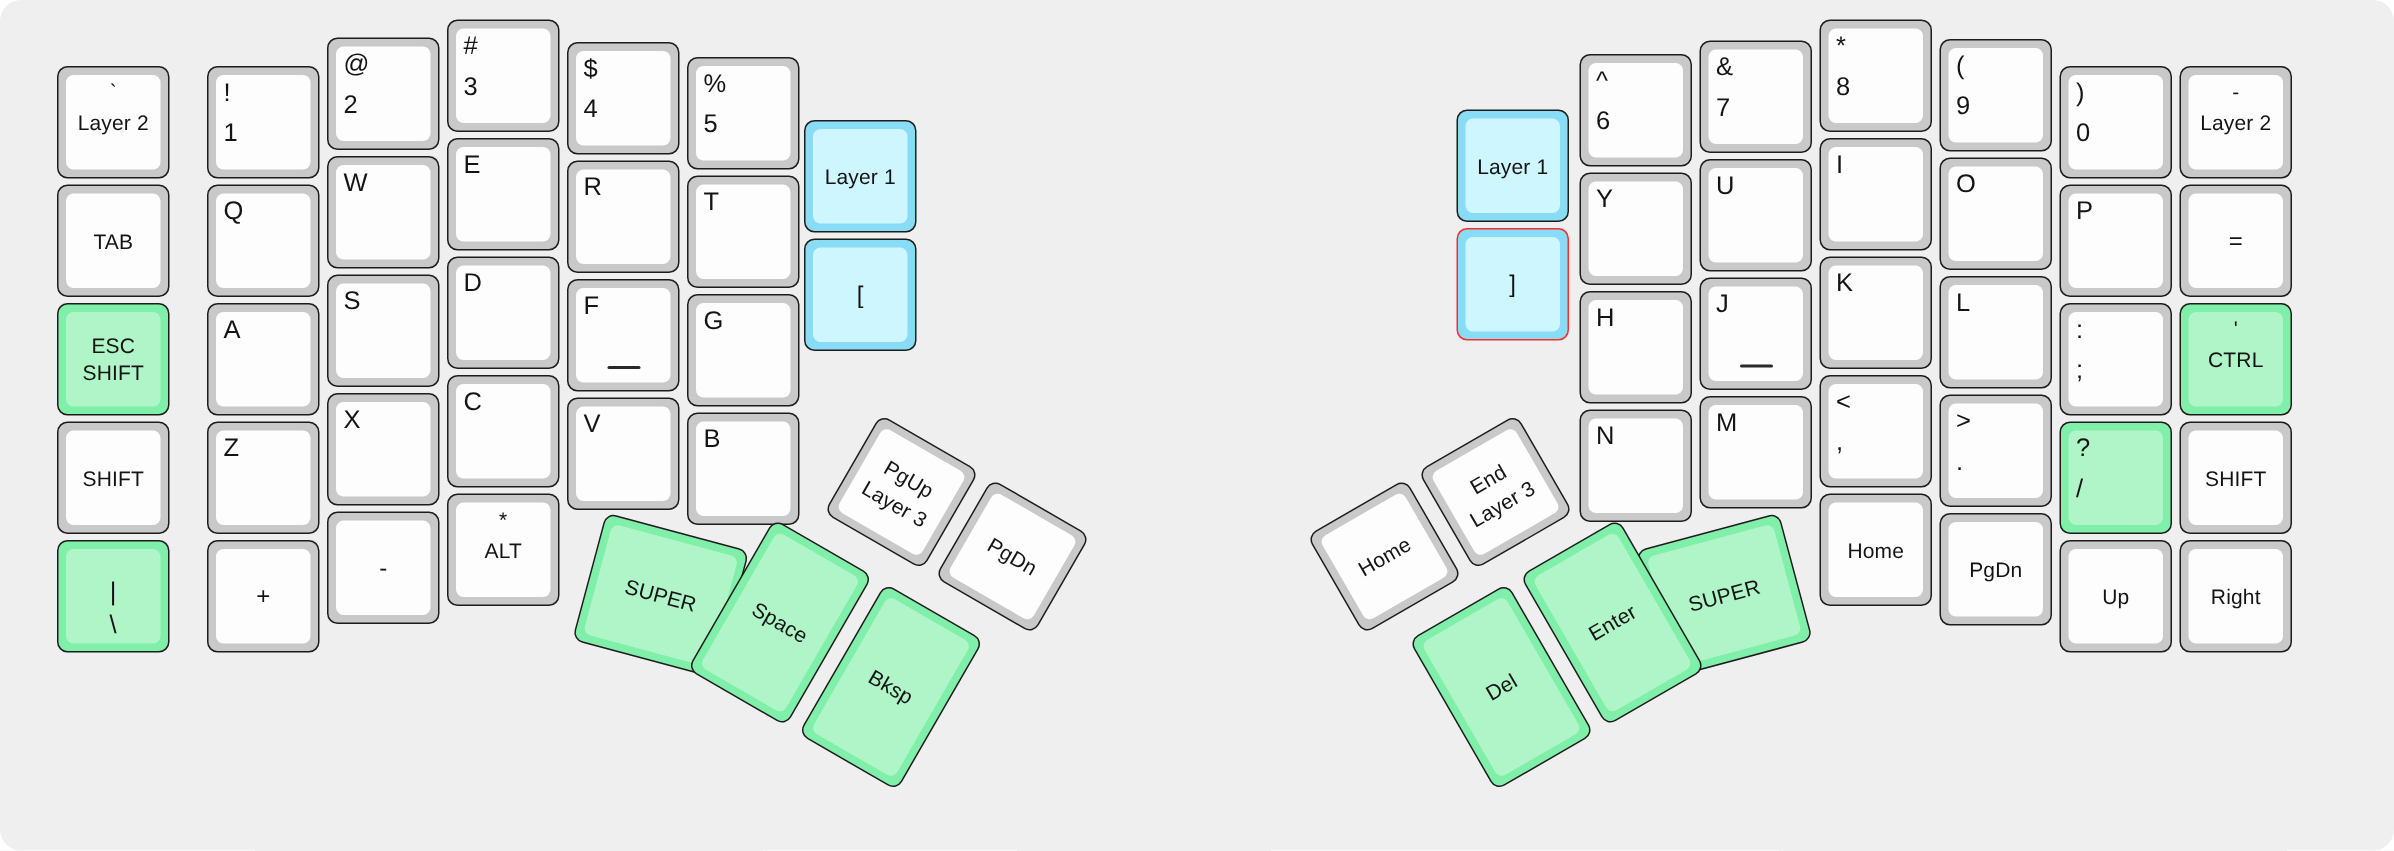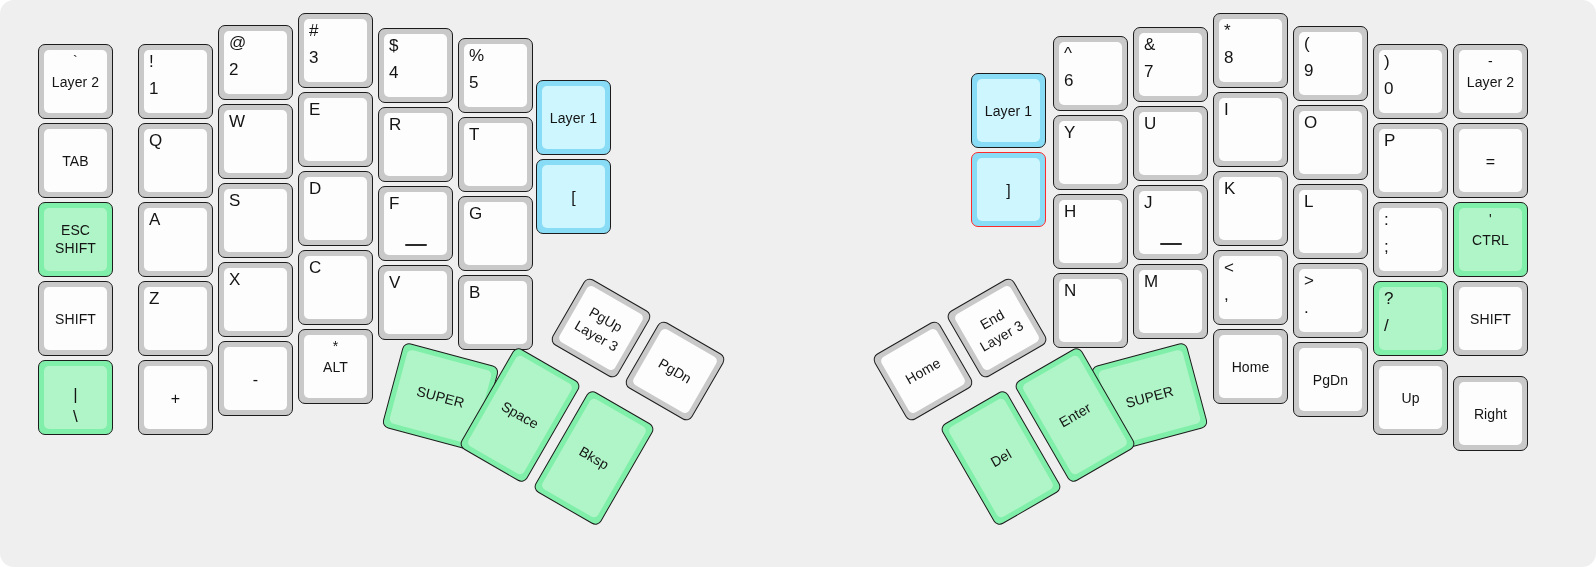--- a/index.html
+++ b/index.html
@@ -454,21 +454,21 @@
           <div class="cap">
             <div class="lbl tc">'</div>
             <div class="lbl cc">CTRL</div>
           </div>
         </div>
         <div class="key " style="left: 1453px; top: 281px; width: 75px; height: 75px;">
           <div class="cap">
             <div class="lbl cc">SHIFT</div>
           </div>
         </div>
-        <div class="key " style="left: 1453px; top: 360px; width: 75px; height: 75px; margin-top: 16px;">
+        <div class="key " style="left: 1453px; top: 360px; width: 75px; height: 75px;">
           <div class="cap">
             <div class="lbl cc">Right</div>
           </div>
         </div>
       </div>
       <div style="position: absolute; left: 0px; top: 0px;">
         <div class="key green rot" style="left: 1100px; top: 353px; width: 99px; height: 88px; transform: rotate(-15deg);">
           <div class="cap">
             <div class="lbl cc">SUPER</div>
           </div>

